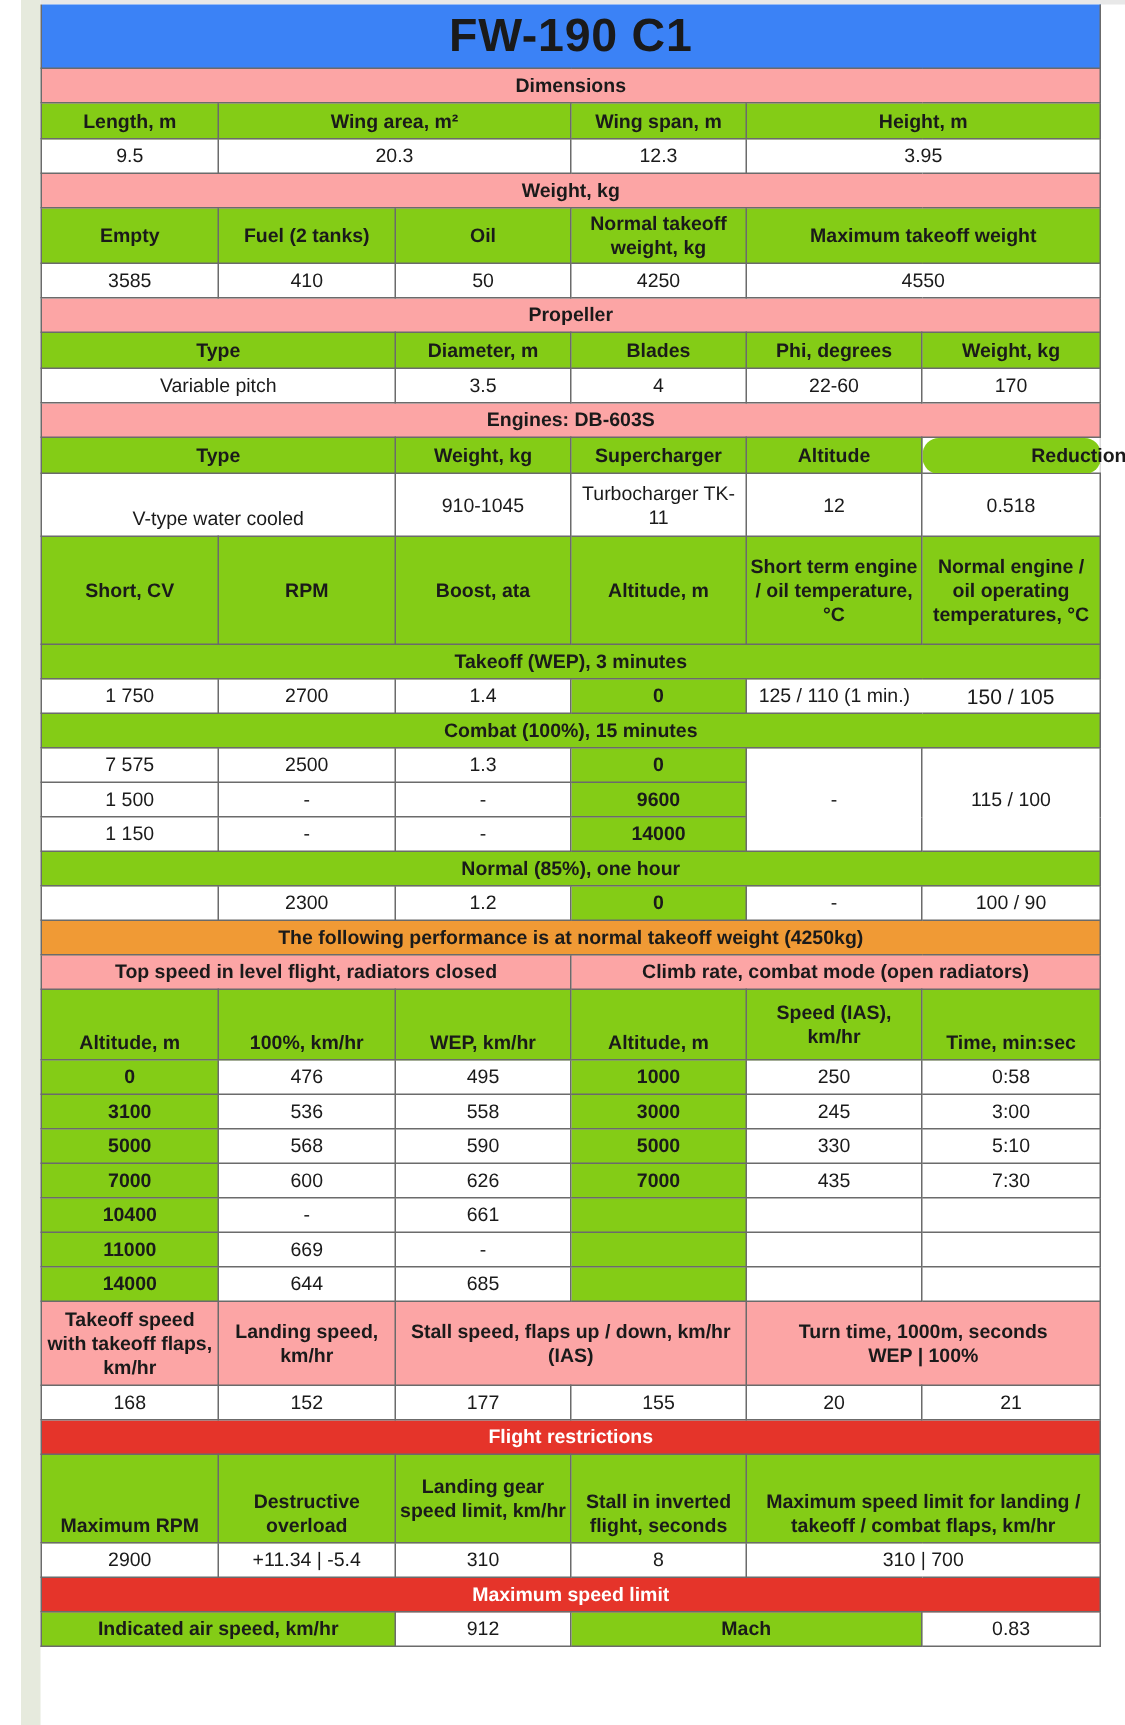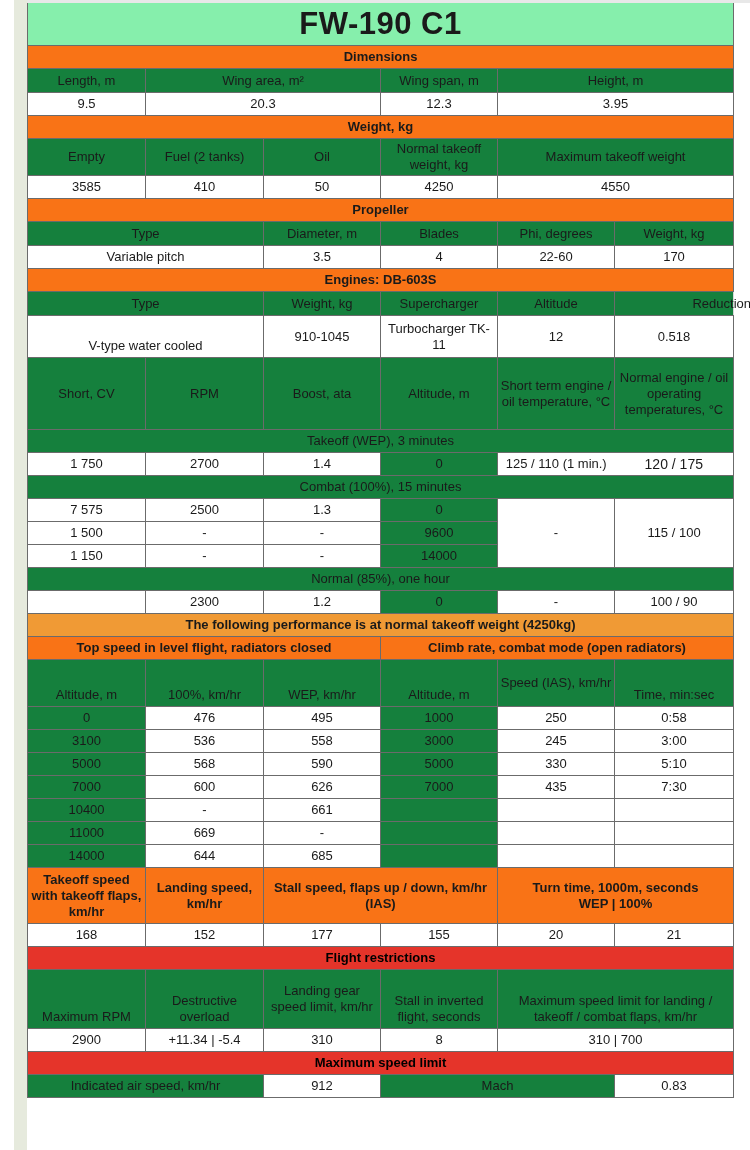--- a/index.html
+++ b/index.html
@@ -5,26 +5,26 @@
   html, body { margin:0; padding:0; background:#ffffff; }
   body { width:750px; height:1150px; position:relative; overflow:hidden;
          font-family:"Liberation Sans", sans-serif; color:#1a1a1a; }
   .left-strip { position:absolute; left:14px; top:0; width:13px; height:1150px; background:#e6eadd; }
   .top-line { position:absolute; left:27px; top:0; width:723px; height:3px; background:#e8e8e8; }
   .tbl-wrap { position:absolute; left:27px; top:3px; width:706px; }
   table { border-collapse:collapse; width:706px; table-layout:fixed; }
   td { border:1px solid #6b6b6b; text-align:center; vertical-align:middle;
        font-size:13px; padding:0 2px; line-height:16px; overflow:visible; white-space:nowrap; }
   td.wrap { white-space:normal; }
-  .title td { height:42px; font-size:31px; font-weight:bold; background:#86efac; border-top:none; letter-spacing:0.5px; }
-  .green { background:#f97316; font-weight:bold; }
-  .gray { background:#15803d; font-weight:normal;margin-left:36px; }
+  .title td { height:42px; font-size:31px; font-weight:bold; background:#3b82f6; border-top:none; letter-spacing:0.5px; }
+  .green { background:#fca5a5; font-weight:bold; }
+  .gray { background:#84cc16; font-weight:bold;margin-left:36px; }
   .white { background:#ffffff; }
   .orange { background:#f09a35; font-weight:bold;margin-top:21px; }
-  .red { background:#e5342a; color:#000000; font-weight:bold; }
+  .red { background:#e5342a; color:#ffffff; font-weight:bold; }
   .sec td { height:22px; }
   .hdr td { height:23px; }
   .val td { height:22px; }
   .h2 td { height:36px; }
   .h4 td { height:71px; }
   .h3 td { height:55px; }
   .overflow-text { position:relative; }
   .overflow-text span { position:absolute; right:-18px; top:50%; transform:translateY(-50%); white-space:nowrap; }
   .va-bottom { vertical-align:bottom; padding-bottom:3px; }
 </style>
@@ -103,21 +103,21 @@
   </tr>
 
   <tr class="sec">
           <td colspan="6" class="green">Engines: DB-603S</td>
         </tr>
   <tr class="hdr">
     <td class="gray" colspan="2">Type</td>
     <td class="gray">Weight, kg</td>
     <td class="gray">Supercharger</td>
     <td class="gray">Altitude</td>
-    <td class="gray overflow-text" style="border-right-color:#d9d9d9;">
+    <td class="gray overflow-text" style="border-right-color:#d9d9d9;border-radius:11px;">
             <span>Reduction</span>
           </td>
   </tr>
   <tr style="height:42px">
     <td class="white va-bottom" colspan="2">V-type water cooled</td>
     <td class="white">910-1045</td>
     <td class="white wrap">Turbocharger TK-11</td>
     <td class="white">12</td>
     <td class="white">0.518</td>
   </tr>
@@ -132,21 +132,21 @@
 
   <tr class="sec">
           <td colspan="6" class="gray">Takeoff (WEP), 3 minutes</td>
         </tr>
   <tr class="val">
     <td class="white">1 750</td>
     <td class="white">2700</td>
     <td class="white">1.4</td>
     <td class="gray">0</td>
     <td class="white" style="border-right:none;">125 / 110 (1 min.)</td>
-    <td class="white" style="font-size:14px;border-left:none;">120 / 175</td>
+    <td class="white" style="font-size:14px;border-left:none;">150 / 105</td>
   </tr>
 
   <tr class="sec">
           <td colspan="6" class="gray">Combat (100%), 15 minutes</td>
         </tr>
   <tr class="val">
     <td class="white">7 575</td>
     <td class="white">2500</td>
     <td class="white">1.3</td>
     <td class="gray">0</td>

